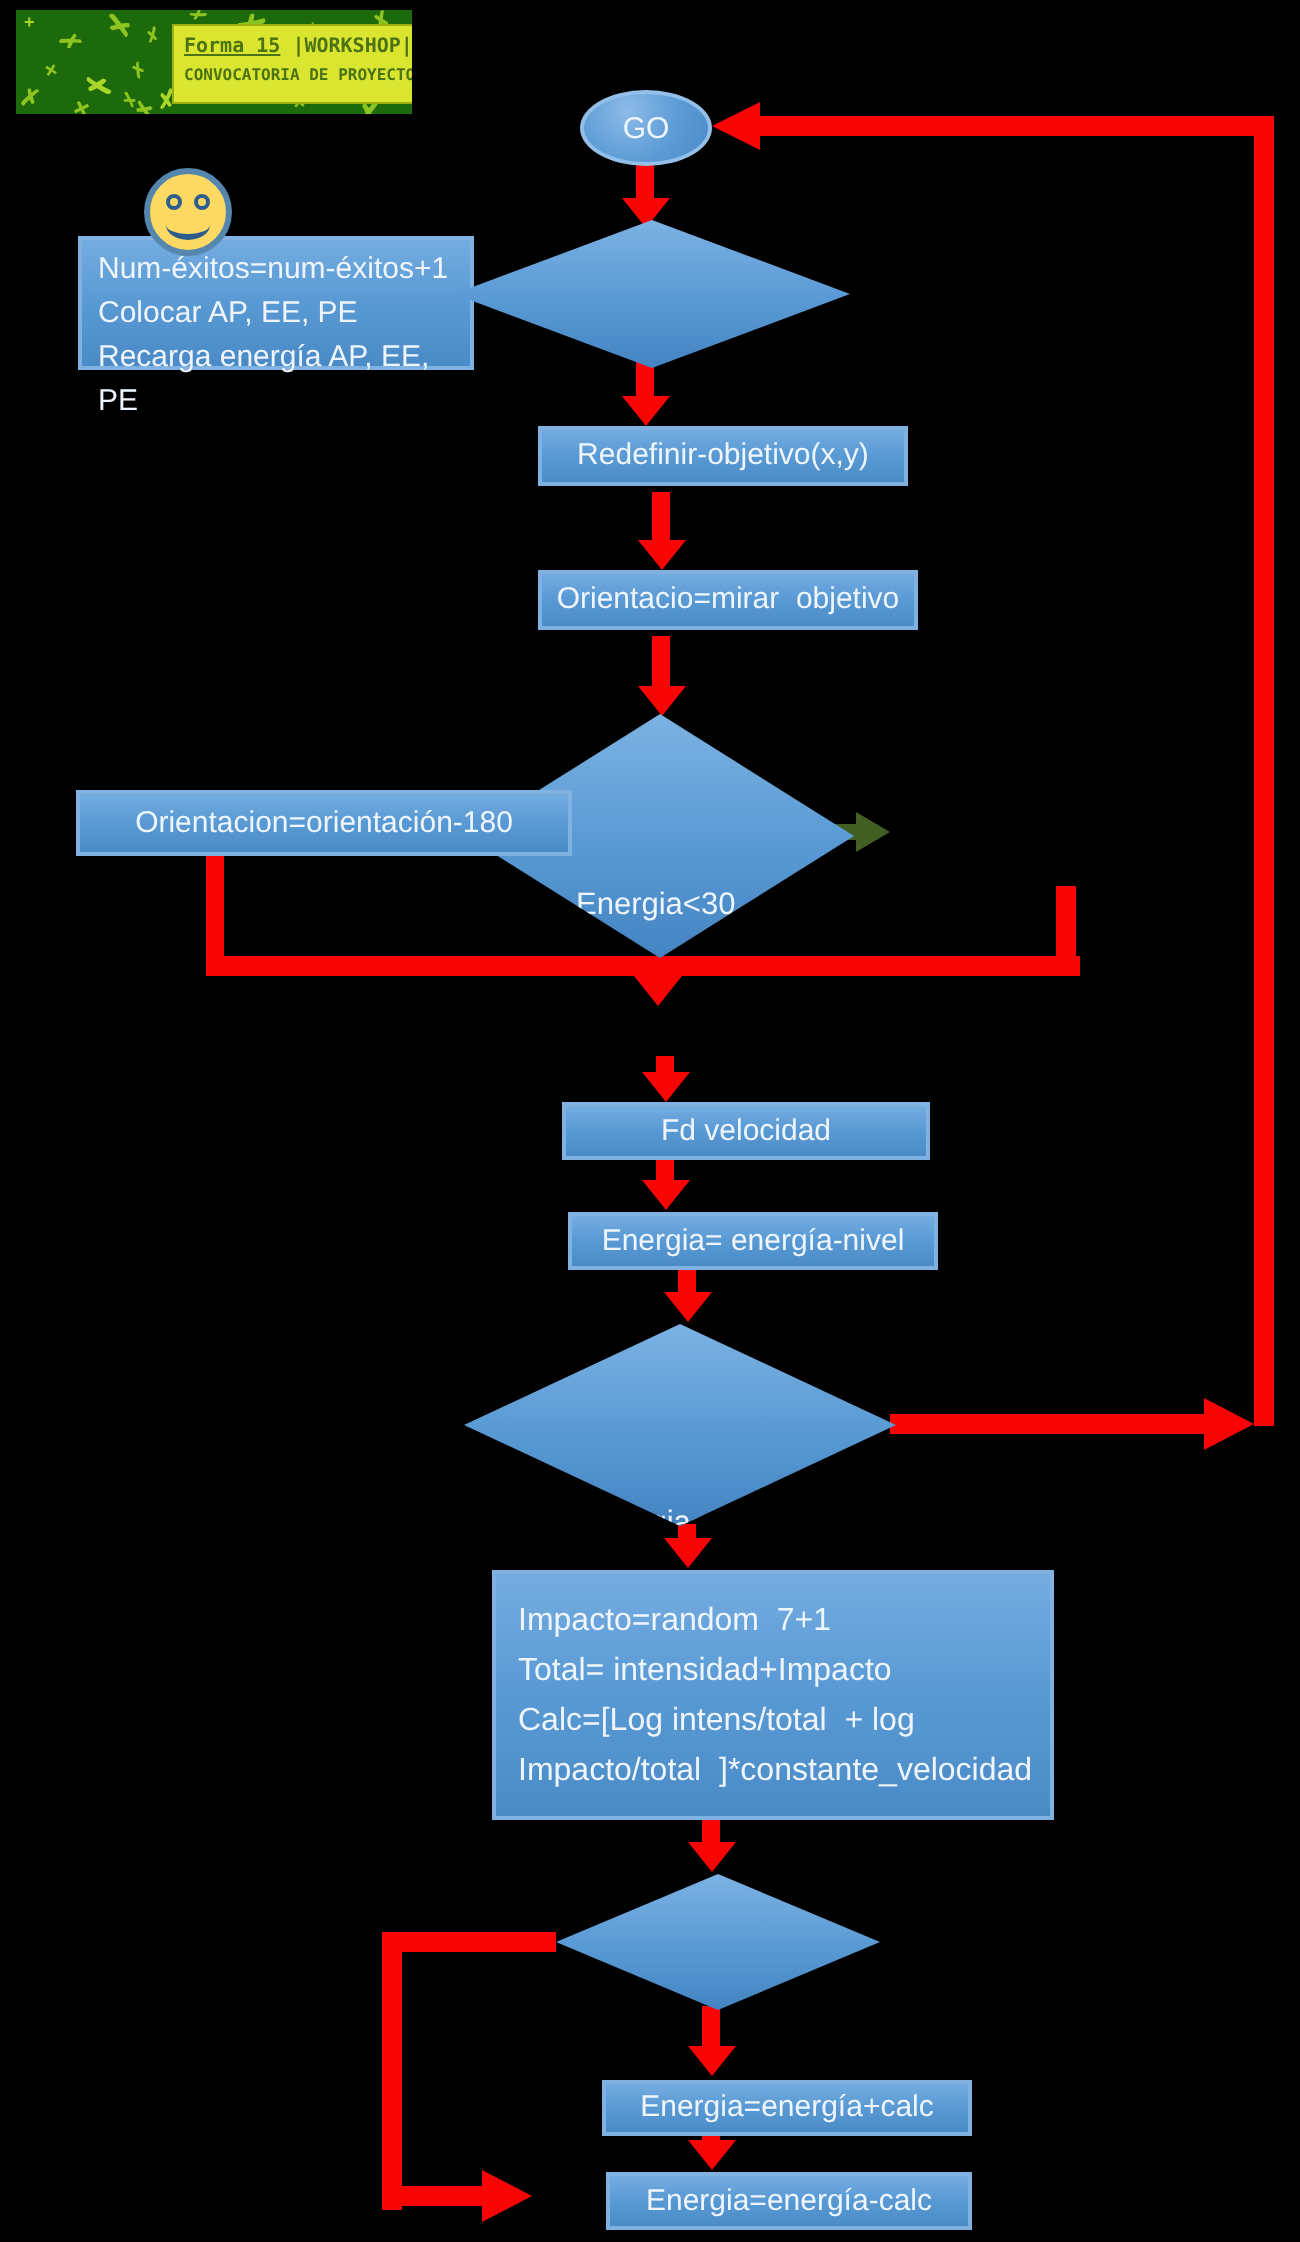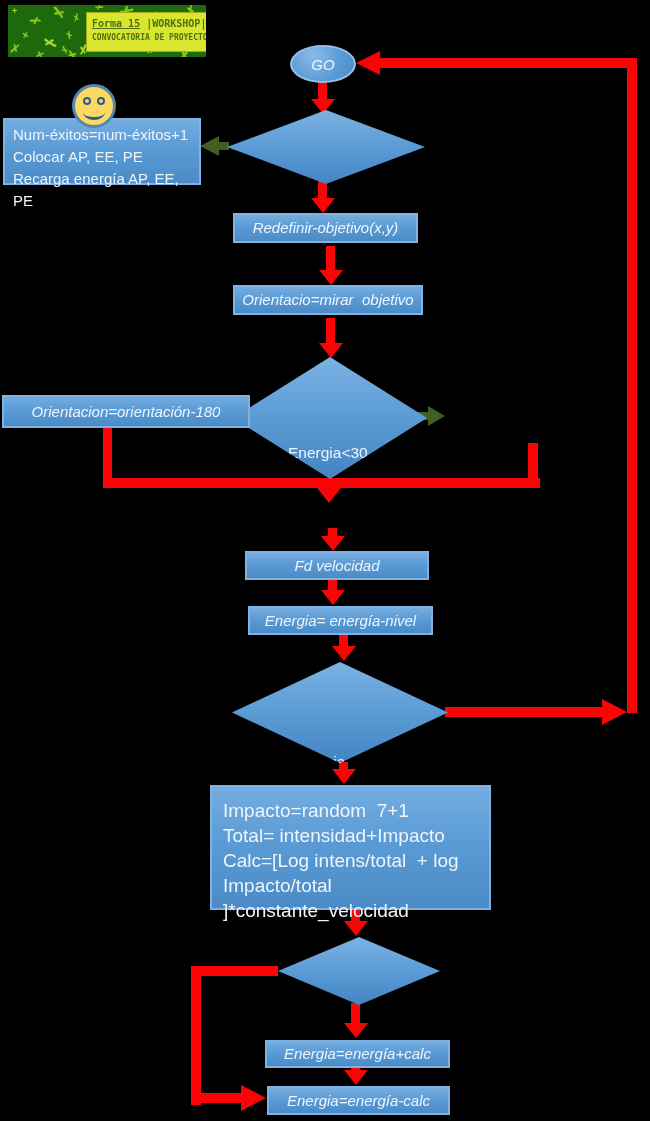--- a/index.html
+++ b/index.html
@@ -10,24 +10,24 @@
   html,body{margin:0;padding:0;background:#000;}
   #stage{
     position:relative;width:650px;height:1121px;background:#000;overflow:hidden;
     font-family:"Liberation Sans", sans-serif;color:var(--ink);
   }
   
   .box{
     position:absolute;box-sizing:border-box;
     background:linear-gradient(180deg,#74ace0 0%,#5b9bd5 45%,#4a8ac6 100%);
     border:2px solid #7fb1e1;
-    font-size:15px;line-height:22px;
+    font-size:15px;line-height:22px;margin-left:36px;
   }
   .box .txt{white-space:pre-wrap;}
-  .center{display:flex;align-items:center;justify-content:center;text-align:center;font-style:italic;}
+  .center{display:flex;align-items:center;justify-content:center;text-align:center;}
   .diamond{
     position:absolute;box-sizing:border-box;
     background:linear-gradient(180deg,#7cb2e3 0%,#5b9bd5 50%,#4484c2 100%);
     clip-path:polygon(50% 0,100% 50%,50% 100%,0 50%);
     font-size:15.5px;
   }
   .diamond .txt{position:absolute;white-space:pre-wrap;}
   .ellipse{
     position:absolute;box-sizing:border-box;border-radius:50%;
     background:radial-gradient(circle at 35% 25%,#8cbbe8 0%,#5b9bd5 55%,#4a89c5 100%);
@@ -208,21 +208,21 @@
     <span class="txt">Fd velocidad</span>
   </div>
 
   <div class="diamond z2" style="left:232px;top:662px;width:216px;height:101px">
     <div class="txt" style="left:60px;top:30px;line-height:28px">
       <div>Energia&lt;30 or</div>
       <div>energía &gt;70</div>
     </div>
   </div>
 
-  <div class="box z2" style="left:210px;top:785px;width:281px;height:125px;padding:11px 0 0 11px;line-height:25px;font-size:19px">
+  <div class="box z2" style="left:210px;top:785px;width:281px;height:125px;padding:11px 0 0 11px;line-height:25px;font-size:16px">
     <div class="txt">Impacto=random  7+1</div>
     <div class="txt">Total= intensidad+Impacto</div>
     <div class="txt">Calc=[Log intens/total  + log</div>
     <div class="txt">Impacto/total  ]*constante_velocidad</div>
   </div>
 
   <div class="diamond z2" style="left:278px;top:937px;width:162px;height:68px">
     <div class="txt" style="left:59px;top:9px;line-height:27px">
       <div>Energia</div>
       <div>&gt;70</div>

